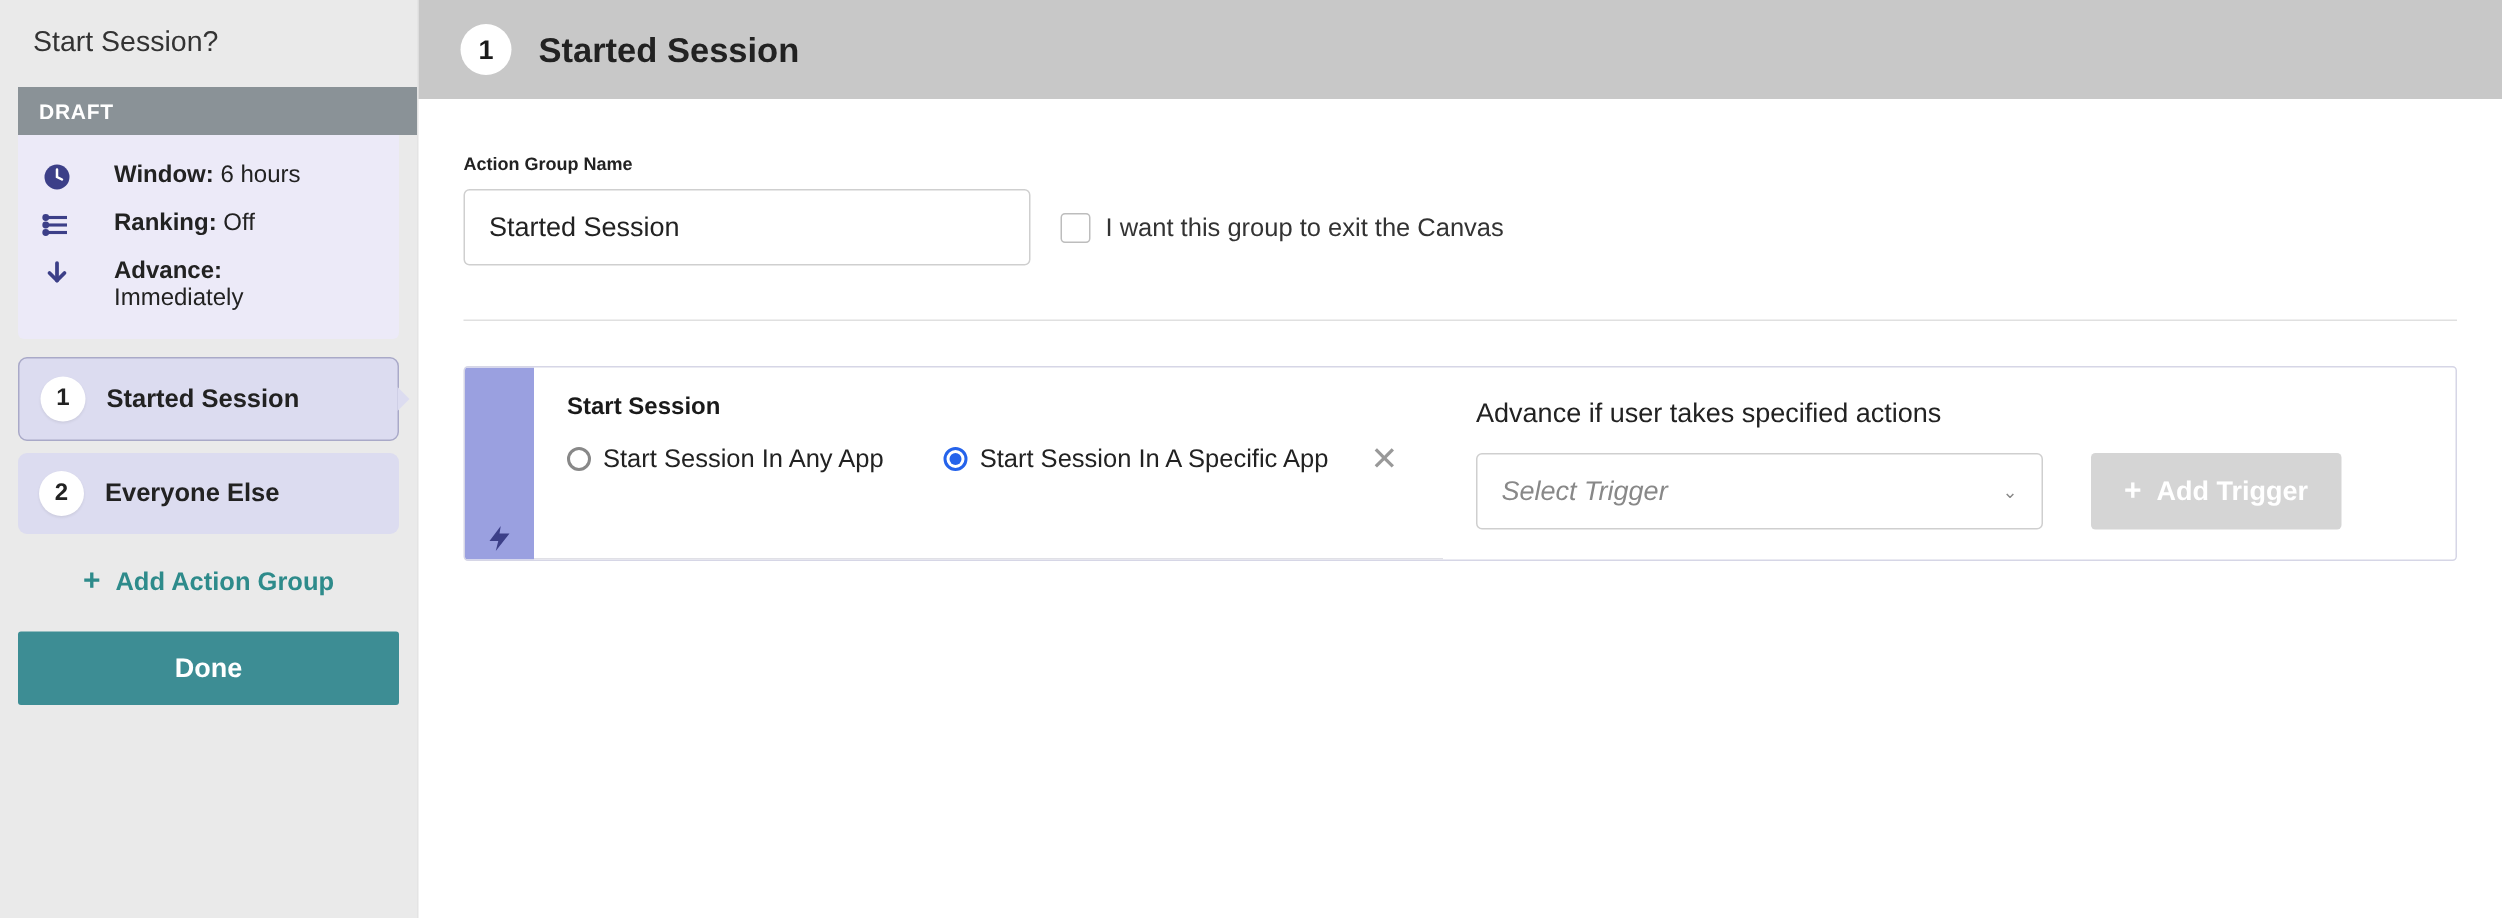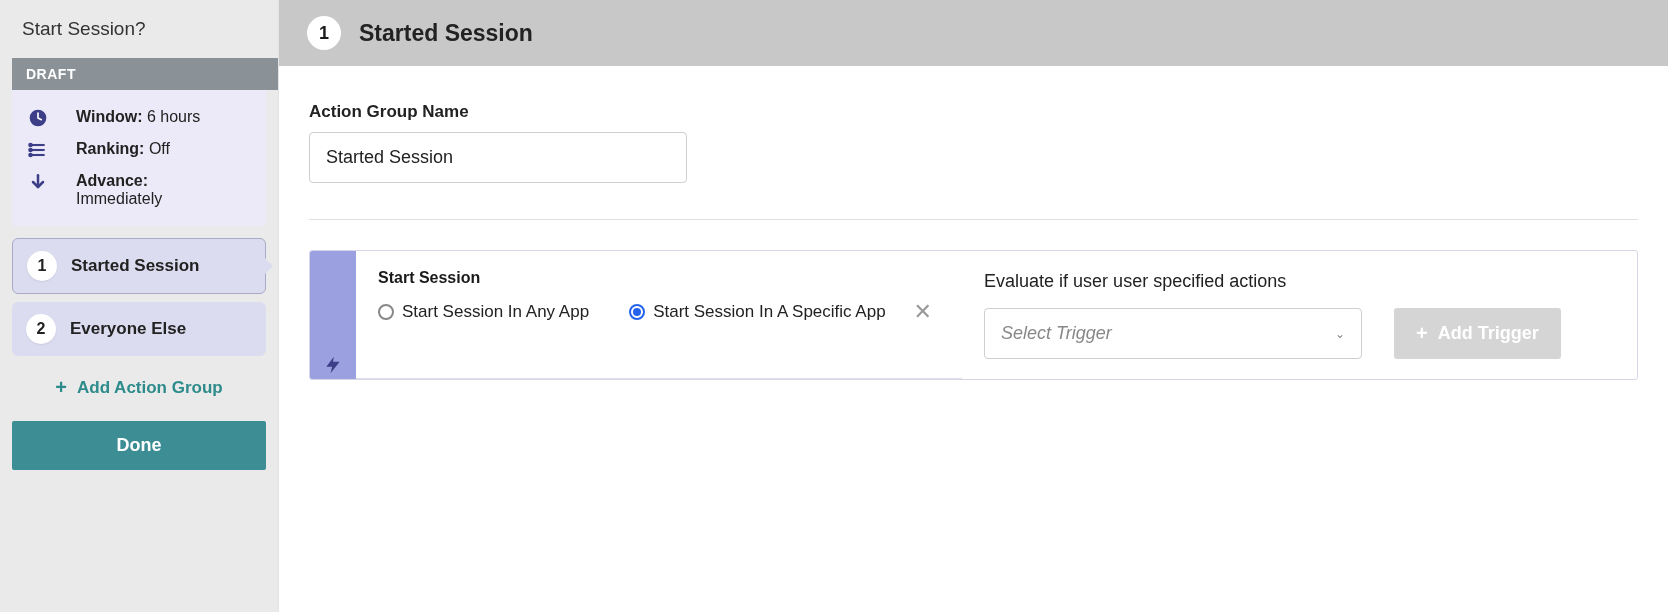--- a/index.html
+++ b/index.html
@@ -21,21 +21,21 @@
 .group-item.active::after { content: ""; position: absolute; right: -8px; top: 50%; transform: translateY(-50%); width: 0; height: 0; border-top: 8px solid transparent; border-bottom: 8px solid transparent; border-left: 8px solid #dcdcf0; }
 .group-badge { width: 30px; height: 30px; border-radius: 50%; background: #fff; display: flex; align-items: center; justify-content: center; font-weight: 700; font-size: 16px; color: #222; box-shadow: 0 1px 2px rgba(0,0,0,0.08); }
 .group-label { font-weight: 700; font-size: 17px; color: #222; }
 .add-action { display: flex; align-items: center; gap: 10px; padding: 12px; color: #2e8b8b; font-weight: 700; font-size: 17px; cursor: pointer; justify-content: center; }
 .done-btn { margin: 10px 12px 12px 12px; background: #3d8d94; color: #fff; border: none; font-weight: 700; font-size: 18px; padding: 14px; cursor: pointer; border-radius: 2px; }
 .main { flex: 1; background: #fff; display: flex; flex-direction: column; border-left: 1px solid #e4e4e4; }
 .main-header { background: #c8c8c8; display: flex; align-items: center; gap: 18px; padding: 16px 28px; }
 .main-header .hbadge { width: 34px; height: 34px; border-radius: 50%; background: #fff; display: flex; align-items: center; justify-content: center; font-weight: 700; font-size: 18px; }
 .main-header .htitle { font-size: 23px; font-weight: 700; color: #222; }
 .main-body { padding: 36px 30px; }
-.form-label { font-size: 17px; font-weight: 700; color: #222; margin-bottom: 10px; }
+.form-label { font-size: 12px; font-weight: 700; color: #222; margin-bottom: 10px; }
 .form-row { display: flex; align-items: center; gap: 20px; }
 .text-input { width: 378px; padding: 14px 16px; font-size: 18px; border: 1px solid #cfcfcf; border-radius: 4px; color: #222; }
 .checkbox-wrap { display: flex; align-items: center; gap: 10px; font-size: 17px; color: #333; }
 .checkbox-box { width: 20px; height: 20px; border: 1.5px solid #bdbdbd; border-radius: 3px; background: #fff; cursor: pointer; }
 .divider { border: none; border-top: 1px solid #e0e0e0; margin: 36px 0 30px 0; }
 .config-block { border: 1px solid #d6d6e6; border-radius: 3px; display: flex; overflow: hidden; }
 .config-rail { width: 46px; background: #9aa0e0; display: flex; align-items: flex-start; justify-content: center; padding-top: 100px; }
 .config-rail svg { width: 20px; height: 28px; fill: #3c3f88; }
 .config-content { flex: 1; display: flex; flex-direction: row; }
 .config-top { padding: 18px 22px; border-bottom: 1px solid #e0e0e6; }
@@ -124,20 +124,24 @@
   <main class="main">
     <div class="main-header">
       <span class="hbadge">1</span>
       <span class="htitle">Started Session</span>
     </div>
 
     <div class="main-body">
       <div class="form-label">Action Group Name</div>
       <div class="form-row">
         <input class="text-input" type="text" value="Started Session" style="">
+        <div class="checkbox-wrap">
+          <span class="checkbox-box"></span>
+          <span>I want this group to exit the Canvas</span>
+        </div>
       </div>
 
       <hr class="divider">
 
       <div class="config-block">
         <div class="config-rail">
           <svg viewBox="0 0 24 24">
               <path d="M13 2 L4 14 L11 14 L9 22 L20 8 L12 8 Z"></path>
             </svg>
         </div>
@@ -152,21 +156,21 @@
                 </div>
                 <div class="radio-opt">
                   <span class="radio-circle checked"></span>
                   <span>Start Session In A Specific App</span>
                 </div>
               </div>
               <span class="close-x">✕</span>
             </div>
           </div>
           <div class="config-bottom">
-            <div class="eval-text">Evaluate if user user specified actions</div>
+            <div class="eval-text">Advance if user takes specified actions</div>
             <div class="trigger-row">
               <div class="trigger-select">
                 <span>Select Trigger</span>
                 <span class="select-caret" style="font-style:normal">⌄</span>
               </div>
               <button class="add-trigger-btn">
                 <span class="plus-ic">+</span>
                 <span>Add Trigger</span>
               </button>
             </div>

